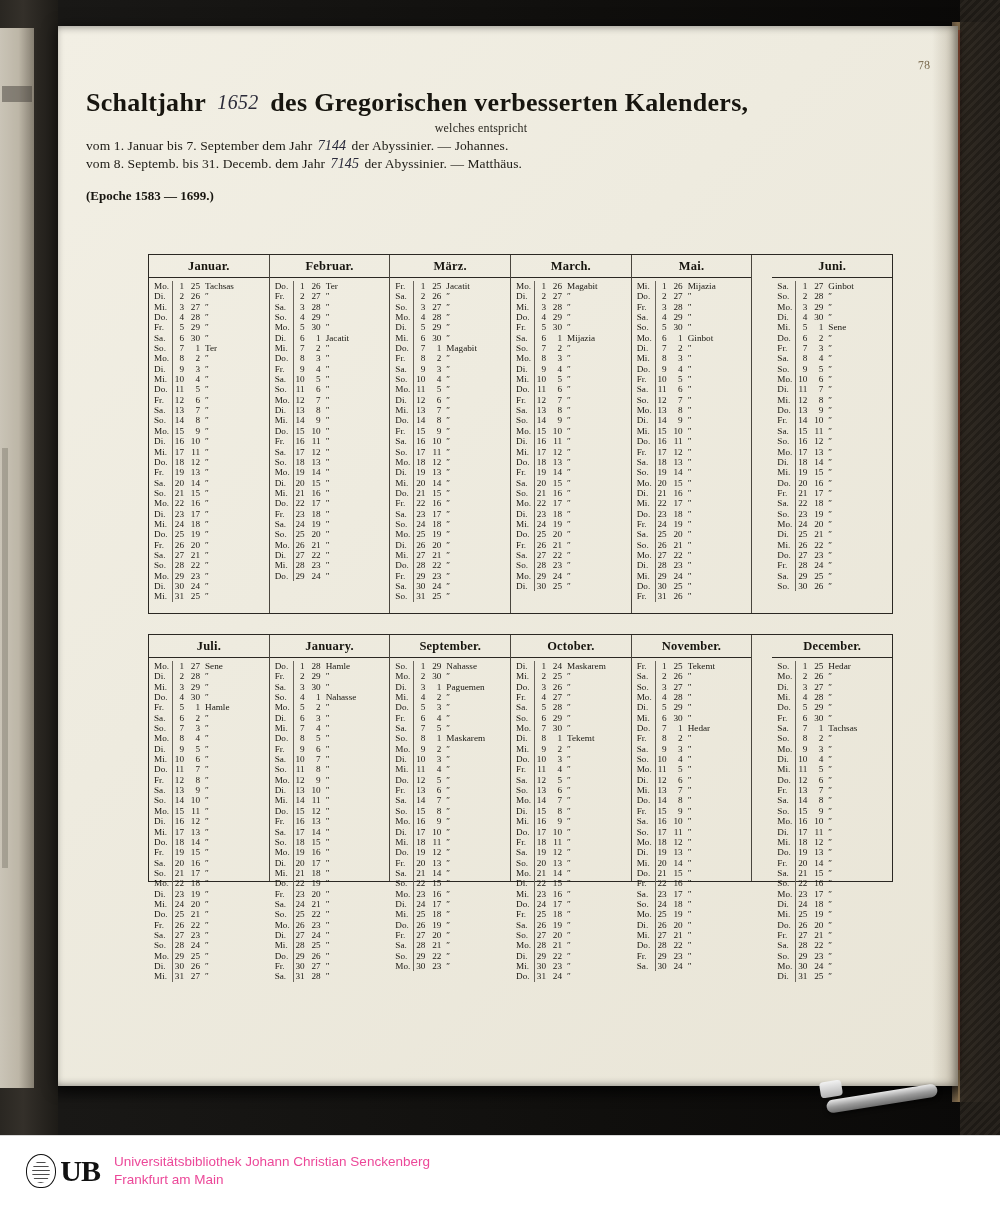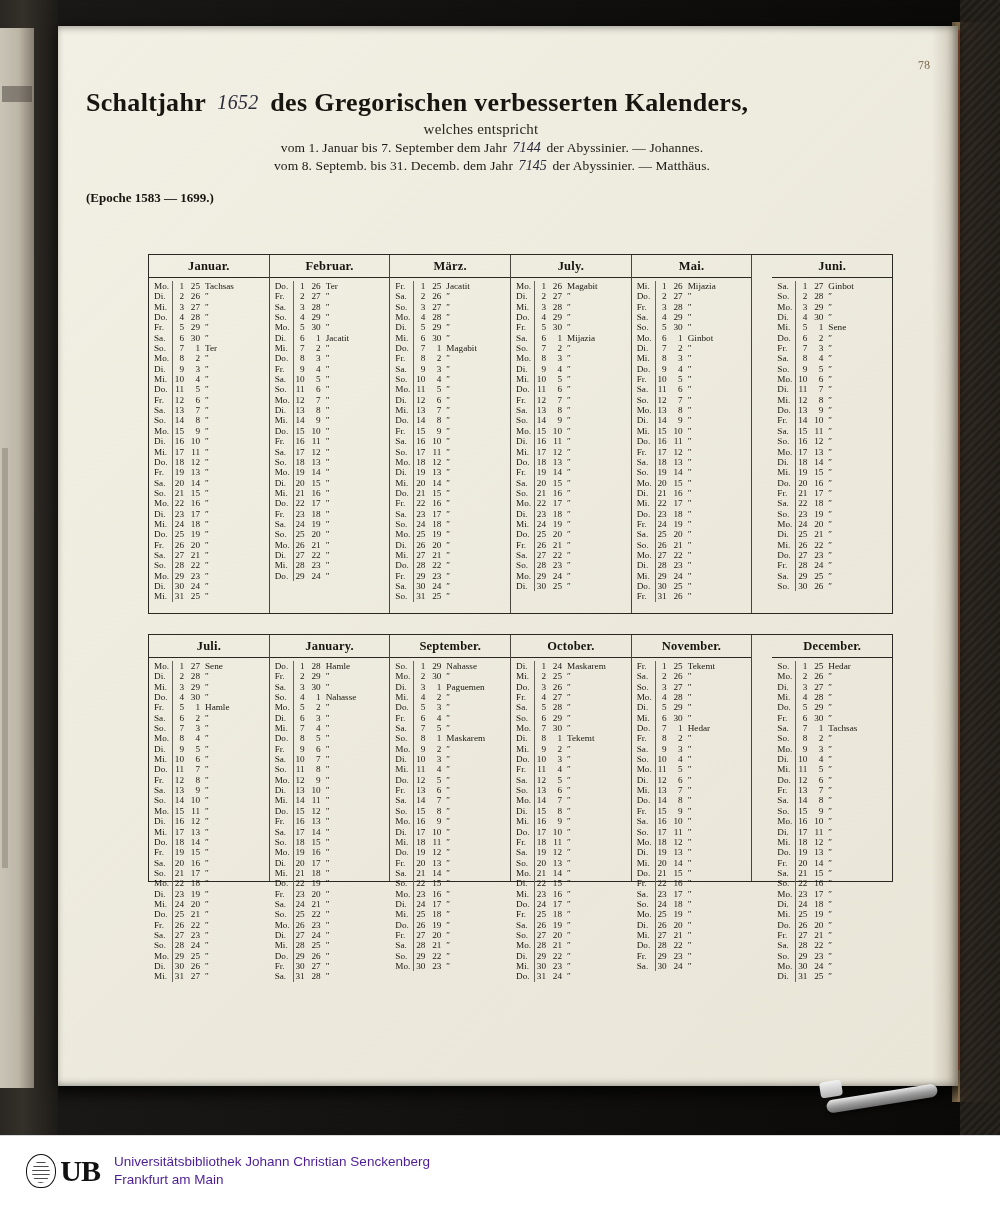--- a/index.html
+++ b/index.html
@@ -74,24 +74,24 @@
     margin:0; font-size:26px; letter-spacing:.3px;
     font-family:"Liberation Serif", serif; font-weight:bold; color:#17150f;
     white-space:nowrap;
   }
   h1.title .hand {
     font-family:"Liberation Serif", serif; font-style:italic; font-weight:normal;
     font-size:20px; color:#2a2a38; padding:0 5px;
     position:relative; top:-2px;margin-top:45px;
   }
   .sub-small {
-    margin:3px 0 0 0; text-align:center; font-size:15px; color:#2a2720;
+    margin:3px 0 0 0; text-align:center; font-size:12px; color:#2a2720;
     letter-spacing:.2px; width:790px;font-family:Liberation Serif, serif;
   }
-  .lines { width:812px; text-align:center; }
+  .lines { width:812px; text-align:left; }
   .line {
     font-size:13.5px; color:#1c1a14; letter-spacing:.1px; margin:2px 0;
     white-space:nowrap;
   }
   .line .hand {
     font-style:italic; color:#2a2a3a; font-size:14px; padding:0 2px;
   }
   .epoche {
     margin-top:16px; text-align:left; width:812px;
     font-size:13px; font-weight:bold; color:#17150f;
@@ -154,21 +154,21 @@
     width:30px; height:34px; border:1.4px solid #111; border-radius:50% 50% 46% 46%;
     position:relative; overflow:hidden; background:#fff;
   }
   #footer .logo .seal:before{
     content:""; position:absolute; left:5px; top:6px; width:18px; height:22px;
     border-radius:50%; background:repeating-linear-gradient(0deg,#111 0 1px,transparent 1px 4px);
     opacity:.75;
   }
   #footer .ftext { margin-left:14px; line-height:1.28; }
   #footer .ftext div {
-    font-family:"Liberation Sans", sans-serif; font-size:13.5px; color:#4c1d95;
+    font-family:"Liberation Sans", sans-serif; font-size:13.5px; color:#ec4899;
   }
   
   #clip {
     position:absolute; right:62px; bottom:78px; width:120px; height:86px;
   }
   #clip .bar {
     position:absolute; right:0; bottom:22px; width:112px; height:13px;
     background:linear-gradient(180deg,#e7e7e7,#9a9a9a 55%,#6e6e6e);
     border-radius:7px;
     transform:rotate(-9deg);
@@ -782,21 +782,21 @@
             </div>
             <div class="row">
               <span class="wd">So.</span>
               <span class="dd">31</span>
               <span class="d2">25</span>
               <span class="nm">″</span>
             </div>
           </div>
         </div>
         <div class="mcol">
-          <div class="mhead">July.</div>
+          <div class="mhead">March.</div>
           <div class="rows">
             <div class="row">
               <span class="wd">Mo.</span>
               <span class="dd">1</span>
               <span class="d2">26</span>
               <span class="nm">Magabit</span>
             </div>
             <div class="row">
               <span class="wd">Di.</span>
               <span class="dd">2</span>

